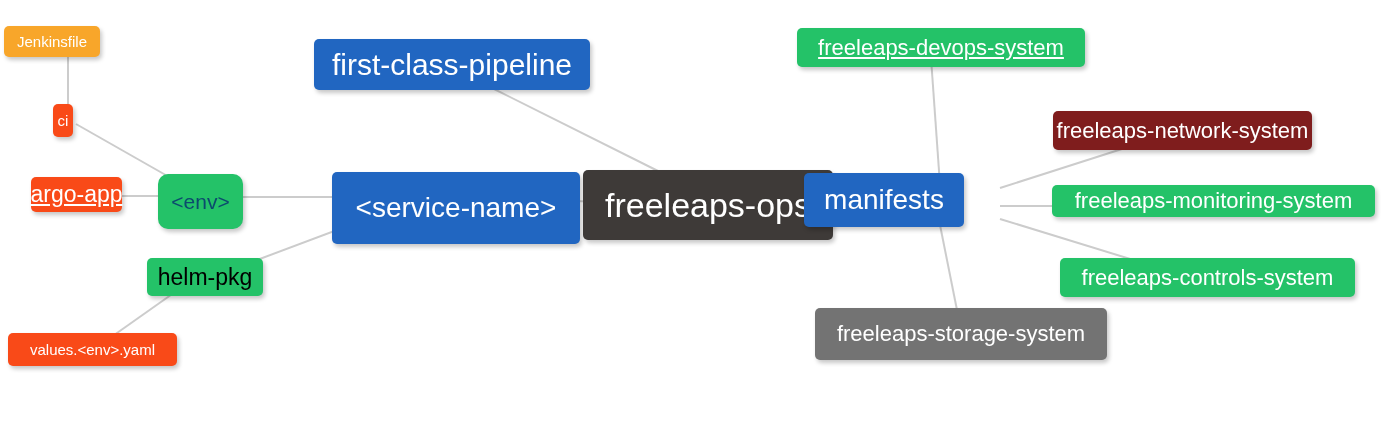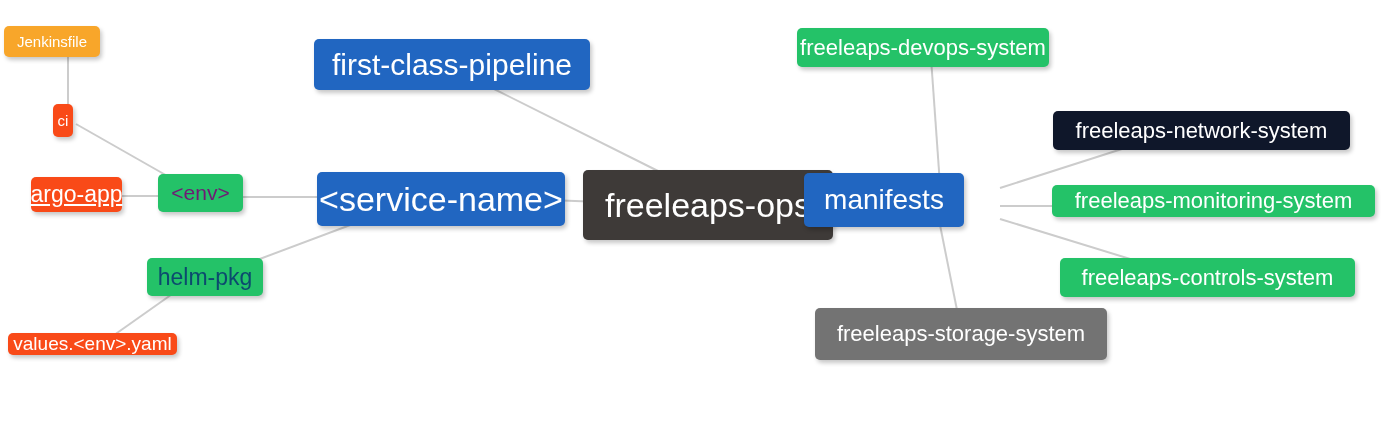--- a/index.html
+++ b/index.html
@@ -56,25 +56,25 @@
       <line x1="931" y1="58" x2="940" y2="185" stroke="#cccccc" stroke-width="2"></line>
       <line x1="1000" y1="188" x2="1125" y2="148" stroke="#cccccc" stroke-width="2"></line>
       <line x1="1000" y1="206" x2="1065" y2="206" stroke="#cccccc" stroke-width="2"></line>
       <line x1="1000" y1="219" x2="1140" y2="262" stroke="#cccccc" stroke-width="2"></line>
       <line x1="938" y1="215" x2="958" y2="315" stroke="#cccccc" stroke-width="2"></line>
     </svg>
 
 <div class="node" style="left: 4px; top: 26px; width: 96px; height: 31px; font-size: 15px; background: rgb(248, 166, 42); color: rgb(255, 255, 255);">Jenkinsfile</div>
     <div class="node" style="left: 53px; top: 104px; width: 20px; height: 33px; font-size: 15px; background: rgb(249, 74, 24); color: rgb(255, 255, 255);">ci</div>
     <div class="node" style="left: 31px; top: 177px; width: 91px; height: 35px; font-size: 23px; background: rgb(249, 74, 24); color: rgb(255, 255, 255); text-decoration: underline;">argo-app</div>
-    <div class="node" style="left: 158px; top: 174px; width: 85px; height: 38px; font-size: 21px; background: rgb(36, 194, 104); color: #701a75;">&lt;env&gt;</div>
-    <div class="node" style="left: 147px; top: 258px; width: 116px; height: 38px; font-size: 23px; background: rgb(36, 194, 104); color: #0c4a6e;">helm-pkg</div>
-    <div class="node" style="left: 8px; top: 333px; width: 169px; height: 22px; font-size: 19px; background: rgb(249, 74, 24); color: rgb(255, 255, 255);">values.&lt;env&gt;.yaml</div>
+    <div class="node" style="left: 158px; top: 174px; width: 85px; height: 55px; font-size: 21px; background: rgb(36, 194, 104); color: #0c4a6e; border-radius: 10px;">&lt;env&gt;</div>
+    <div class="node" style="left: 147px; top: 258px; width: 116px; height: 38px; font-size: 23px; background: rgb(36, 194, 104); color: #000000;">helm-pkg</div>
+    <div class="node" style="left: 8px; top: 333px; width: 169px; height: 33px; font-size: 15px; background: rgb(249, 74, 24); color: rgb(255, 255, 255);">values.&lt;env&gt;.yaml</div>
     <div class="node" style="left: 314px; top: 39px; width: 276px; height: 51px; font-size: 30px; background: rgb(33, 102, 193); color: rgb(255, 255, 255);">first-class-pipeline</div>
-    <div class="node" style="left: 317px; top: 172px; width: 248px; height: 54px; font-size: 34px; background: rgb(33, 102, 193); color: rgb(255, 255, 255);">&lt;service-name&gt;</div>
+    <div class="node" style="left: 332px; top: 172px; width: 248px; height: 72px; font-size: 28px; background: rgb(33, 102, 193); color: rgb(255, 255, 255);">&lt;service-name&gt;</div>
     <div class="node" style="left: 583px; top: 170px; width: 250px; height: 70px; font-size: 34px; background: rgb(62, 58, 56); color: rgb(255, 255, 255);">freeleaps-ops</div>
     <div class="node" style="left: 804px; top: 173px; width: 160px; height: 54px; font-size: 28px; background: rgb(33, 102, 193); color: rgb(255, 255, 255);">manifests</div>
-    <div class="node" style="left: 797px; top: 28px; width: 252px; height: 39px; font-size: 22px; background: rgb(36, 194, 104); color: rgb(255, 255, 255);">freeleaps-devops-system</div>
-    <div class="node" style="left: 1053px; top: 111px; width: 297px; height: 39px; font-size: 22px; background: #0f172a; color: rgb(255, 255, 255);">freeleaps-network-system</div>
+    <div class="node" style="left: 797px; top: 28px; width: 288px; height: 39px; font-size: 22px; background: rgb(36, 194, 104); color: rgb(255, 255, 255); text-decoration: underline;">freeleaps-devops-system</div>
+    <div class="node" style="left: 1053px; top: 111px; width: 259px; height: 39px; font-size: 22px; background: #7f1d1d; color: rgb(255, 255, 255);">freeleaps-network-system</div>
     <div class="node" style="left: 1052px; top: 185px; width: 323px; height: 32px; font-size: 22px; background: rgb(36, 194, 104); color: rgb(255, 255, 255);">freeleaps-monitoring-system</div>
     <div class="node" style="left: 1060px; top: 258px; width: 295px; height: 39px; font-size: 22px; background: rgb(36, 194, 104); color: rgb(255, 255, 255); text-align: center;">freeleaps-controls-system</div>
     <div class="node" style="left: 815px; top: 308px; width: 292px; height: 52px; font-size: 22px; background: #737373; color: rgb(255, 255, 255);">freeleaps-storage-system</div>
   </div>
 
 </body></html>

